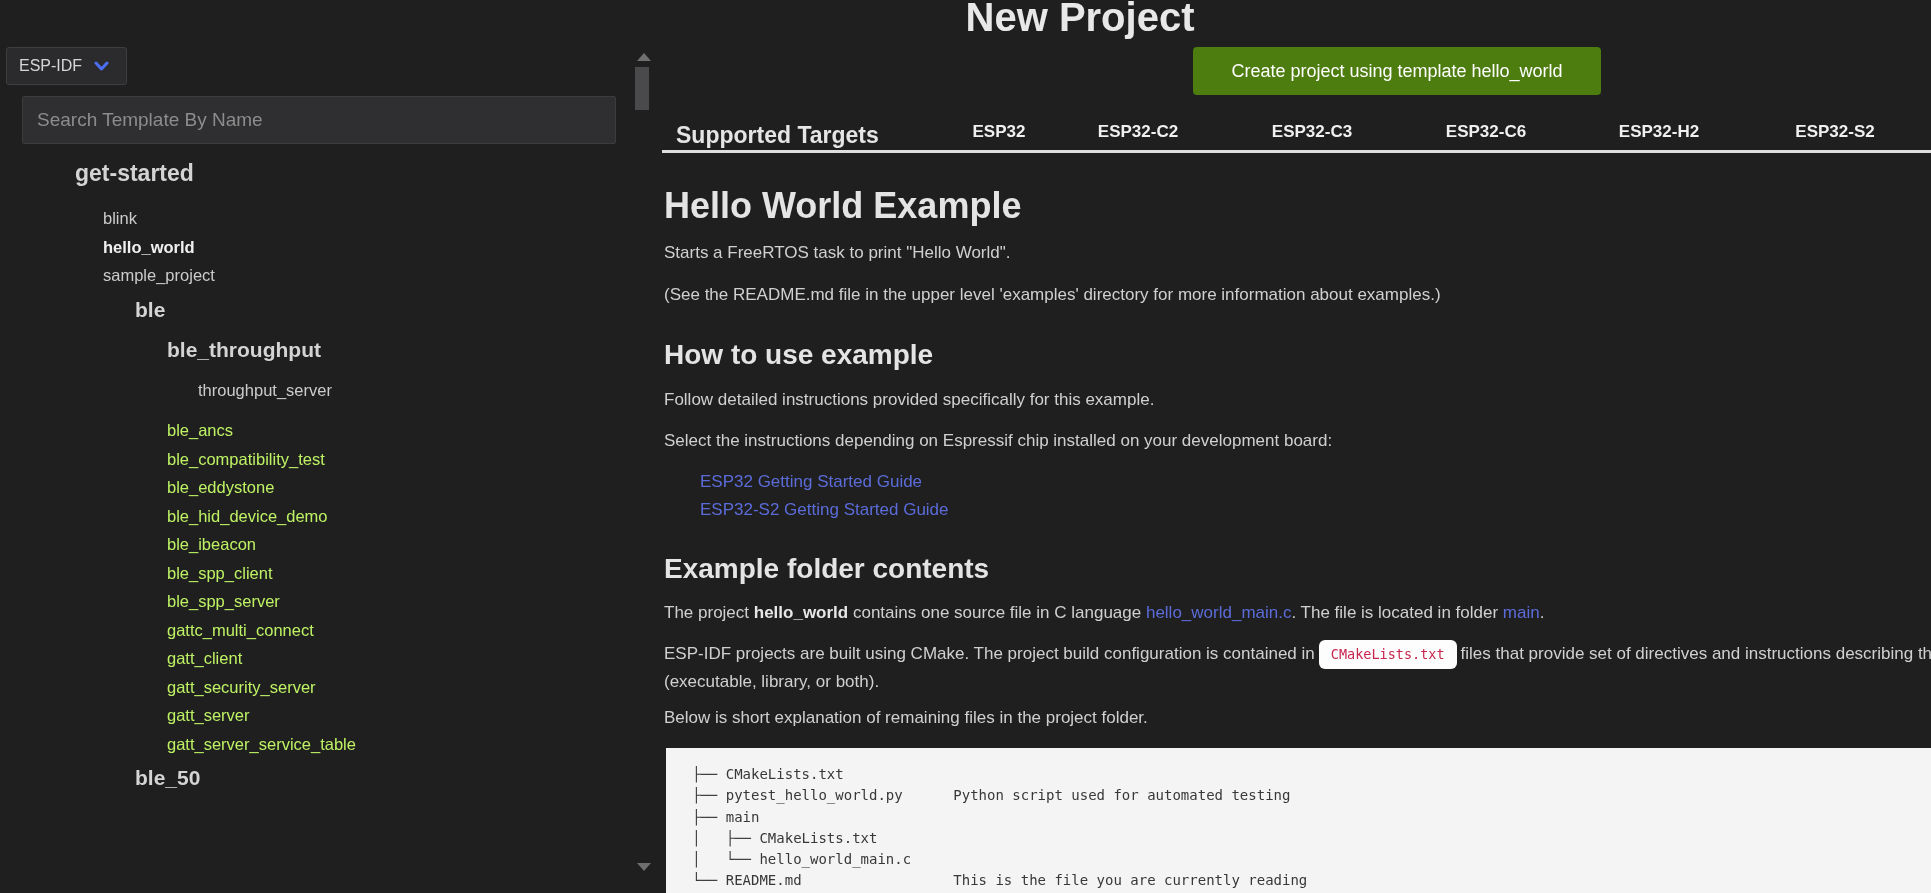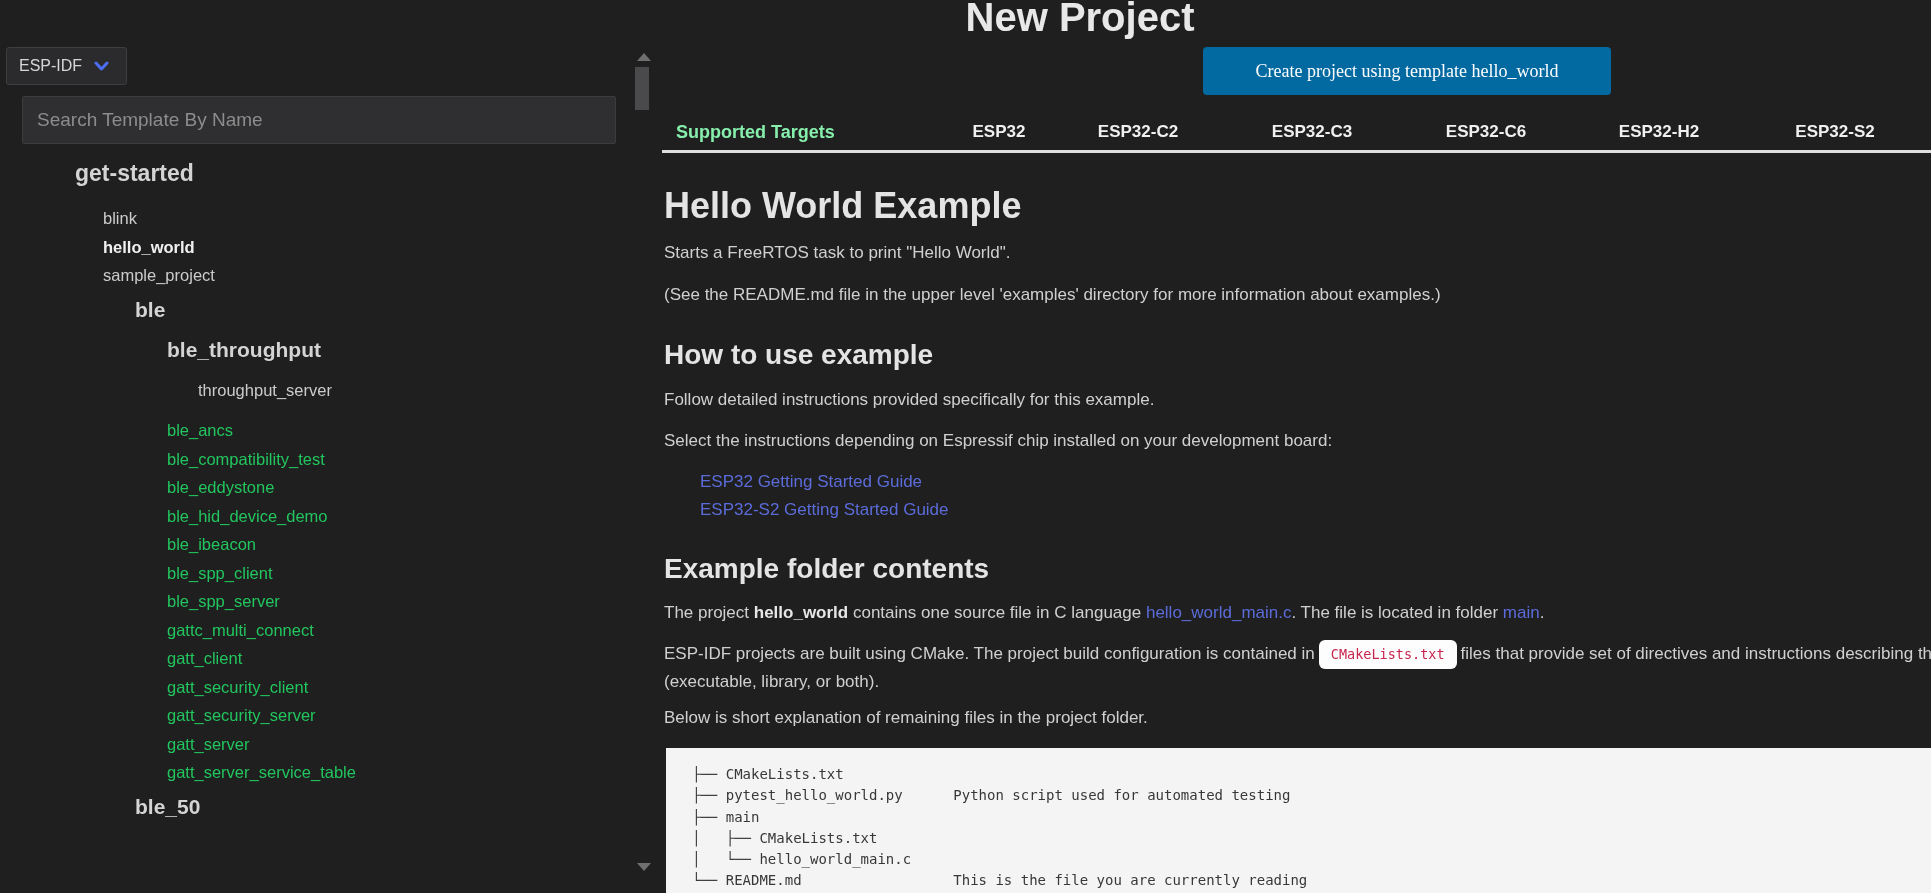--- a/index.html
+++ b/index.html
@@ -28,21 +28,21 @@
     font-family:"Liberation Sans", sans-serif; outline:none;
   }
   .search-input::placeholder { color:#8c8c8c; }
   .tree { position:absolute; left:0; top:144px; width:620px; padding-top:6px; }
   .node { white-space:nowrap; cursor:pointer; }
   .n-cat1 { font-size:23px; font-weight:700; line-height:46px; padding-left:75px; color:#d4d4d4; margin-bottom:8px; }
   .n-cat1:not(:first-child) { margin-top:-10px; }
   .n-cat2 { font-size:21px; font-weight:700; line-height:40px; padding-left:135px; color:#d4d4d4; }
   .n-cat3 { font-size:21px; font-weight:700; line-height:40px; padding-left:167px; color:#d4d4d4; margin-bottom:6px; }
   .n-item1 { font-size:16.5px; line-height:28.5px; padding-left:103px; color:#cbcbcb; }
-  .n-item3 { font-size:16.5px; line-height:28.5px; padding-left:167px; color:#22c55e; }
+  .n-item3 { font-size:16.5px; line-height:28.5px; padding-left:167px; color:#bef264; }
   .n-item4 { font-size:16.5px; line-height:28.5px; padding-left:198px; color:#cbcbcb; }
   .n-item4 + .n-item3 { margin-top:12px; }
   .node.selected { font-weight:700; color:#f0f0f0; }
 
   
   .sb-track { position:absolute; left:634px; top:0; width:17px; height:893px; }
   .sb-arrow-up {
     position:absolute; left:637px; top:53px; width:0; height:0;
     border-left:7px solid transparent; border-right:7px solid transparent;
     border-bottom:8px solid #6f6f6f;
@@ -55,24 +55,24 @@
   }
 
   
   .main { position:absolute; left:660px; top:0; width:1271px; height:893px; overflow:hidden; }
   .page-title {
     position:absolute; left:420px; top:-5px; transform:translateX(-50%);
     font-size:40px; font-weight:600; color:#e8e8e8; white-space:nowrap;
   }
   .create-btn {
     position:absolute; left:533px; top:47px; width:408px; height:48px;
-    background:#0369a1; color:#ffffff; border:none; border-radius:4px;
-    font-size:18px; font-family:Liberation Serif, serif; cursor:pointer;margin-left:10px;
+    background:#4d7c0f; color:#ffffff; border:none; border-radius:4px;
+    font-size:18px; font-family:Liberation Sans, sans-serif; cursor:pointer;
   }
-  .targets-label { position:absolute; left:16px; top:122px; font-size:18px; font-weight:700; color:#86efac; white-space:nowrap; }
+  .targets-label { position:absolute; left:16px; top:122px; font-size:23px; font-weight:700; color:#e5e5e5; white-space:nowrap; }
   .target-chip { position:absolute; top:122px; transform:translateX(-50%); font-size:17px; font-weight:700; color:#f0f0f0; white-space:nowrap; }
   .targets-sep { position:absolute; left:2px; top:150px; width:1269px; height:3px; background:#dedede; }
 
   .md { font-size:17px; color:#d0d0d0; }
   .md-h1 { position:absolute; left:4px; top:185px; font-size:36px; font-weight:600; color:#e4e4e4; white-space:nowrap; }
   .md-h2 { position:absolute; left:4px; font-size:28px; font-weight:600; color:#e4e4e4; white-space:nowrap; }
   .md-p  { position:absolute; left:4px; font-size:17px; color:#d0d0d0; white-space:nowrap; }
   .md a  { color:#5b6cd9; text-decoration:none; cursor:pointer; }
   .md strong { color:#e6e6e6; }
   .chip {
@@ -115,21 +115,20 @@
         <div class="node n-item4">throughput_server</div>
         <div class="node n-item3">ble_ancs</div>
         <div class="node n-item3">ble_compatibility_test</div>
         <div class="node n-item3">ble_eddystone</div>
         <div class="node n-item3">ble_hid_device_demo</div>
         <div class="node n-item3">ble_ibeacon</div>
         <div class="node n-item3">ble_spp_client</div>
         <div class="node n-item3">ble_spp_server</div>
         <div class="node n-item3">gattc_multi_connect</div>
         <div class="node n-item3">gatt_client</div>
-        <div class="node n-item3">gatt_security_client</div>
         <div class="node n-item3">gatt_security_server</div>
         <div class="node n-item3">gatt_server</div>
         <div class="node n-item3">gatt_server_service_table</div>
         <div class="node n-cat2">ble_50</div>
       </div>
     <div class="sb-track"></div>
     <div class="sb-arrow-up"></div>
     <div class="sb-thumb"></div>
     <div class="sb-arrow-down"></div>
   </div>

